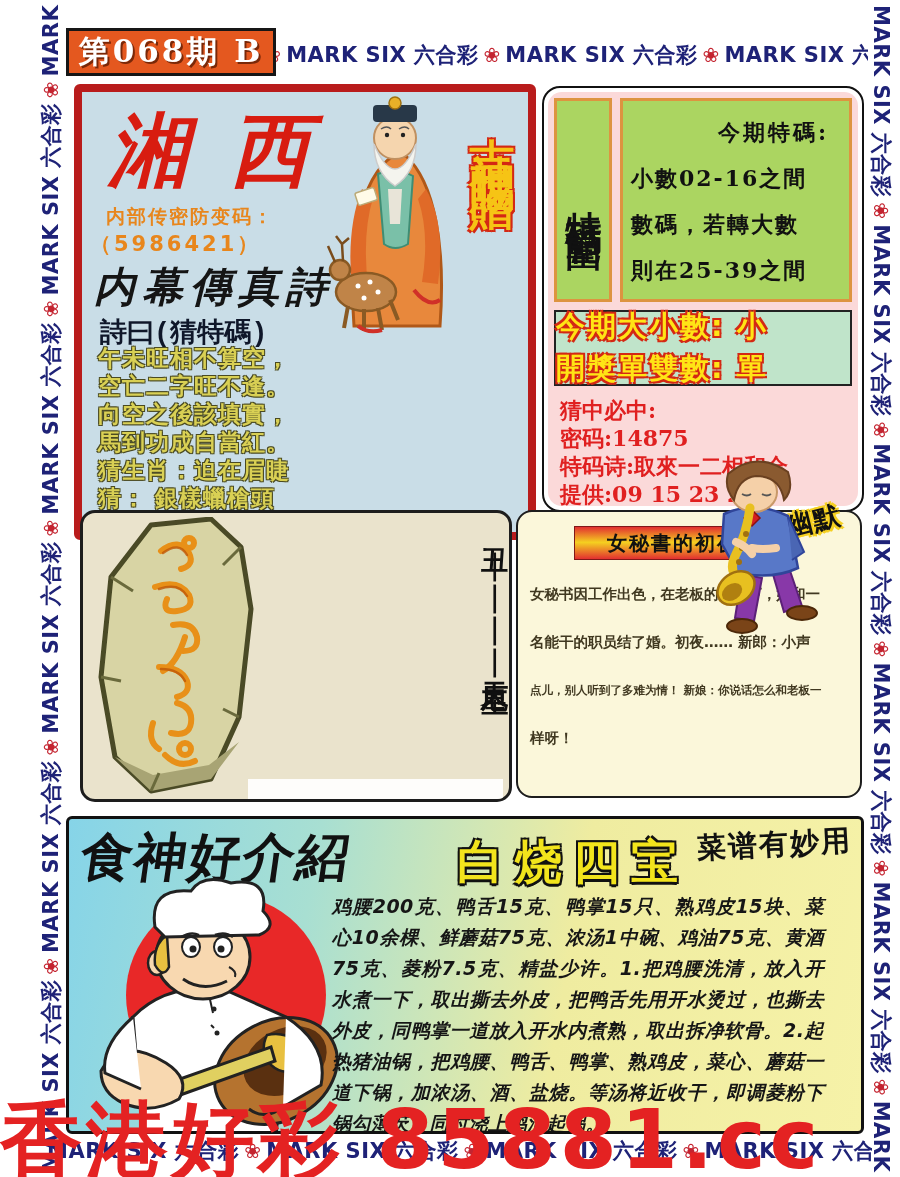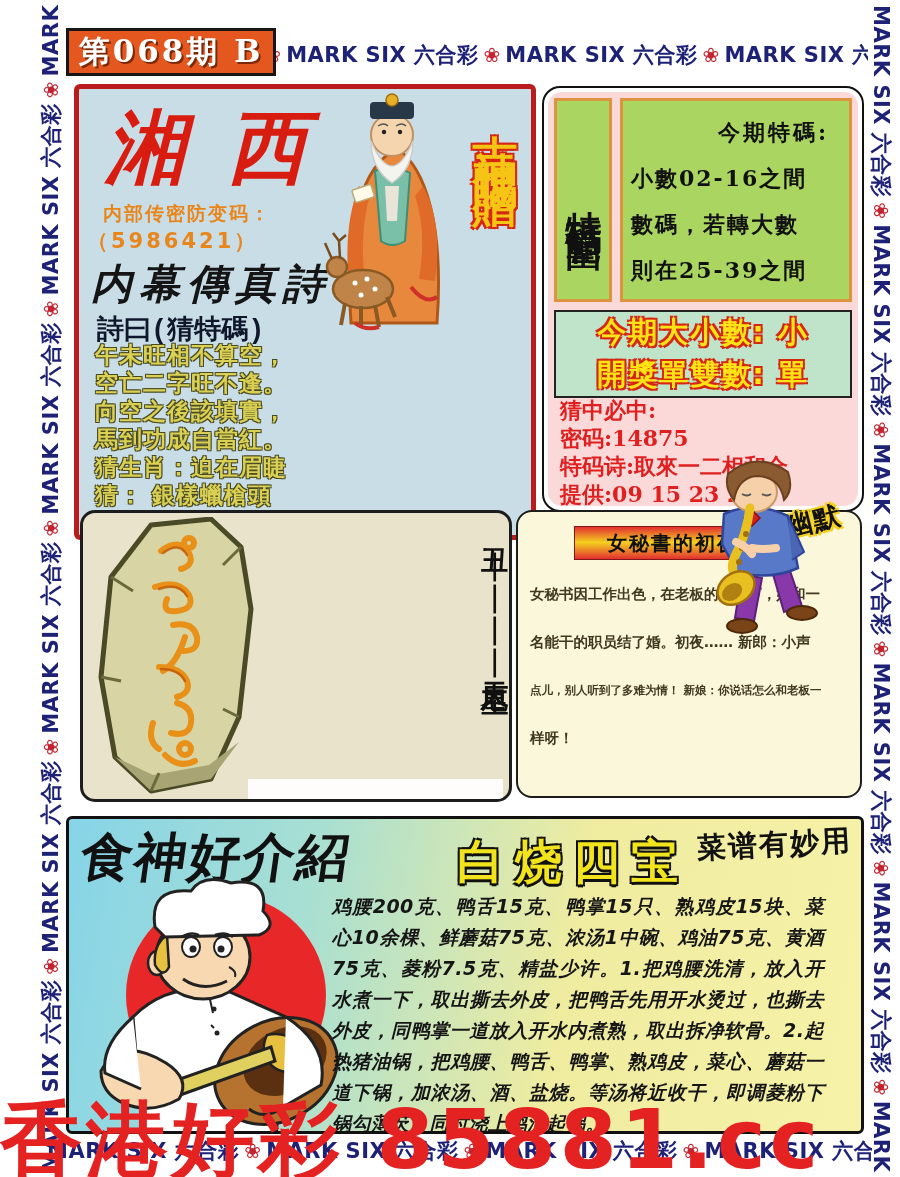--- a/index.html
+++ b/index.html
@@ -21,21 +21,21 @@
   .pat-f { color:#c42430; font-size:20px; }
 
   
   .issue-box { position:absolute; left:66px; top:28px; width:210px; height:48px;
     background:#e4581f; border:3px solid #161616; display:flex; align-items:center; justify-content:center;
     font-family:"DejaVu Serif",serif; font-size:31px; font-weight:900; color:#fff;
     letter-spacing:3px; text-shadow:2px 2px 0 #7a2808; z-index:6; }
 
   
   .panel-xiangxi { position:absolute; left:74px; top:84px; width:462px; height:456px;
-    background:#c9dde7; border:5px solid #b91c1c; border-radius:6px; z-index:3; }
+    background:#c9dde7; border:8px solid #b91c1c; border-radius:6px; z-index:3; }
   .xx-title { position:absolute; left:26px; top:6px; font-family:"DejaVu Serif",serif;
     font-size:80px; font-weight:900; font-style:italic; color:#d81c10; letter-spacing:42px; white-space:nowrap; }
   .xx-anti { position:absolute; left:24px; top:112px; color:#e8861c; font-size:19px; font-weight:bold; letter-spacing:2px; }
   .xx-anti2 { position:absolute; left:8px; top:138px; color:#e8861c; font-size:21px; font-weight:bold; letter-spacing:3px;text-align:right; }
   .xx-sub { position:absolute; left:12px; top:168px; font-family:"DejaVu Serif",serif;
     font-size:41px; font-weight:900; font-style:italic; color:#151515; letter-spacing:7px; white-space:nowrap; }
   .xx-p1h { position:absolute; left:18px; top:222px; color:#0f172a; font-size:27px; font-weight:600; font-family:Liberation Mono, monospace; }
   .xx-p1 { position:absolute; left:16px; top:252px; font-size:23px; font-weight:900; line-height:28px;
     color:#d9d054; letter-spacing:1px; white-space:nowrap;
     text-shadow:-1px -1px 0 #4a4a22, 1px -1px 0 #4a4a22, -1px 1px 0 #4a4a22, 1px 1px 0 #4a4a22; }
@@ -50,22 +50,22 @@
   .panel-special { position:absolute; left:542px; top:86px; width:322px; height:426px;
     background:#fff; border:2.5px solid #111; border-radius:18px; z-index:3; }
   .panel-special .pink-fill { position:absolute; inset:4px; background:#fbd9d9; border-radius:14px; }
   .range-row { position:absolute; left:10px; right:10px; top:10px; height:204px; display:flex; gap:8px; }
   .range-label { width:58px; background:#abd561; border:3px solid #dd9440; writing-mode:vertical-rl; text-orientation:upright;
     font-size:36px; font-weight:900; color:#111; letter-spacing:9px; display:flex; align-items:center; justify-content:center; }
   .range-text { flex:1; background:#abd561; border:3px solid #dd9440; padding:8px 8px 4px 8px;
     font-family:"DejaVu Serif",serif; font-size:22px; font-weight:700; color:#111; line-height:46px; }
   .range-text .r1 { text-align:right; padding-right:12px; letter-spacing:3px; }
   .range-text .rl { letter-spacing:2px; }
-  .size-box { position:absolute; left:10px; right:10px; top:222px; height:88px; background:#c0e4ca; border:2.5px solid #222;
-    display:flex; flex-direction:column; align-items:center; justify-content:center; gap:2px; }
+  .size-box { position:absolute; left:10px; right:10px; top:222px; height:76px; background:#c0e4ca; border:2.5px solid #222;
+    display:flex; flex-direction:column; justify-content:center; gap:2px; }
   .size-box div { font-size:29px; font-weight:900; color:#ffe415; letter-spacing:2px; white-space:nowrap;
     text-shadow:-2px -2px 0 #d42814, 2px -2px 0 #d42814, -2px 2px 0 #d42814, 2px 2px 0 #d42814; }
   .hint-block { position:absolute; left:16px; top:308px; font-family:"DejaVu Serif",serif;
     font-size:22px; font-weight:800; color:#e02020; line-height:28px; white-space:nowrap; }
 
   
   .panel-stone { position:absolute; left:80px; top:510px; width:432px; height:292px;
     background:#eae3cc; border:3px solid #1d1d1d; border-radius:15px; z-index:3; overflow:hidden; }
   .stone-rows { position:absolute; left:176px; top:12px; font-size:31px; font-weight:900; color:#101010;
     letter-spacing:5px; line-height:38px; white-space:nowrap; }

